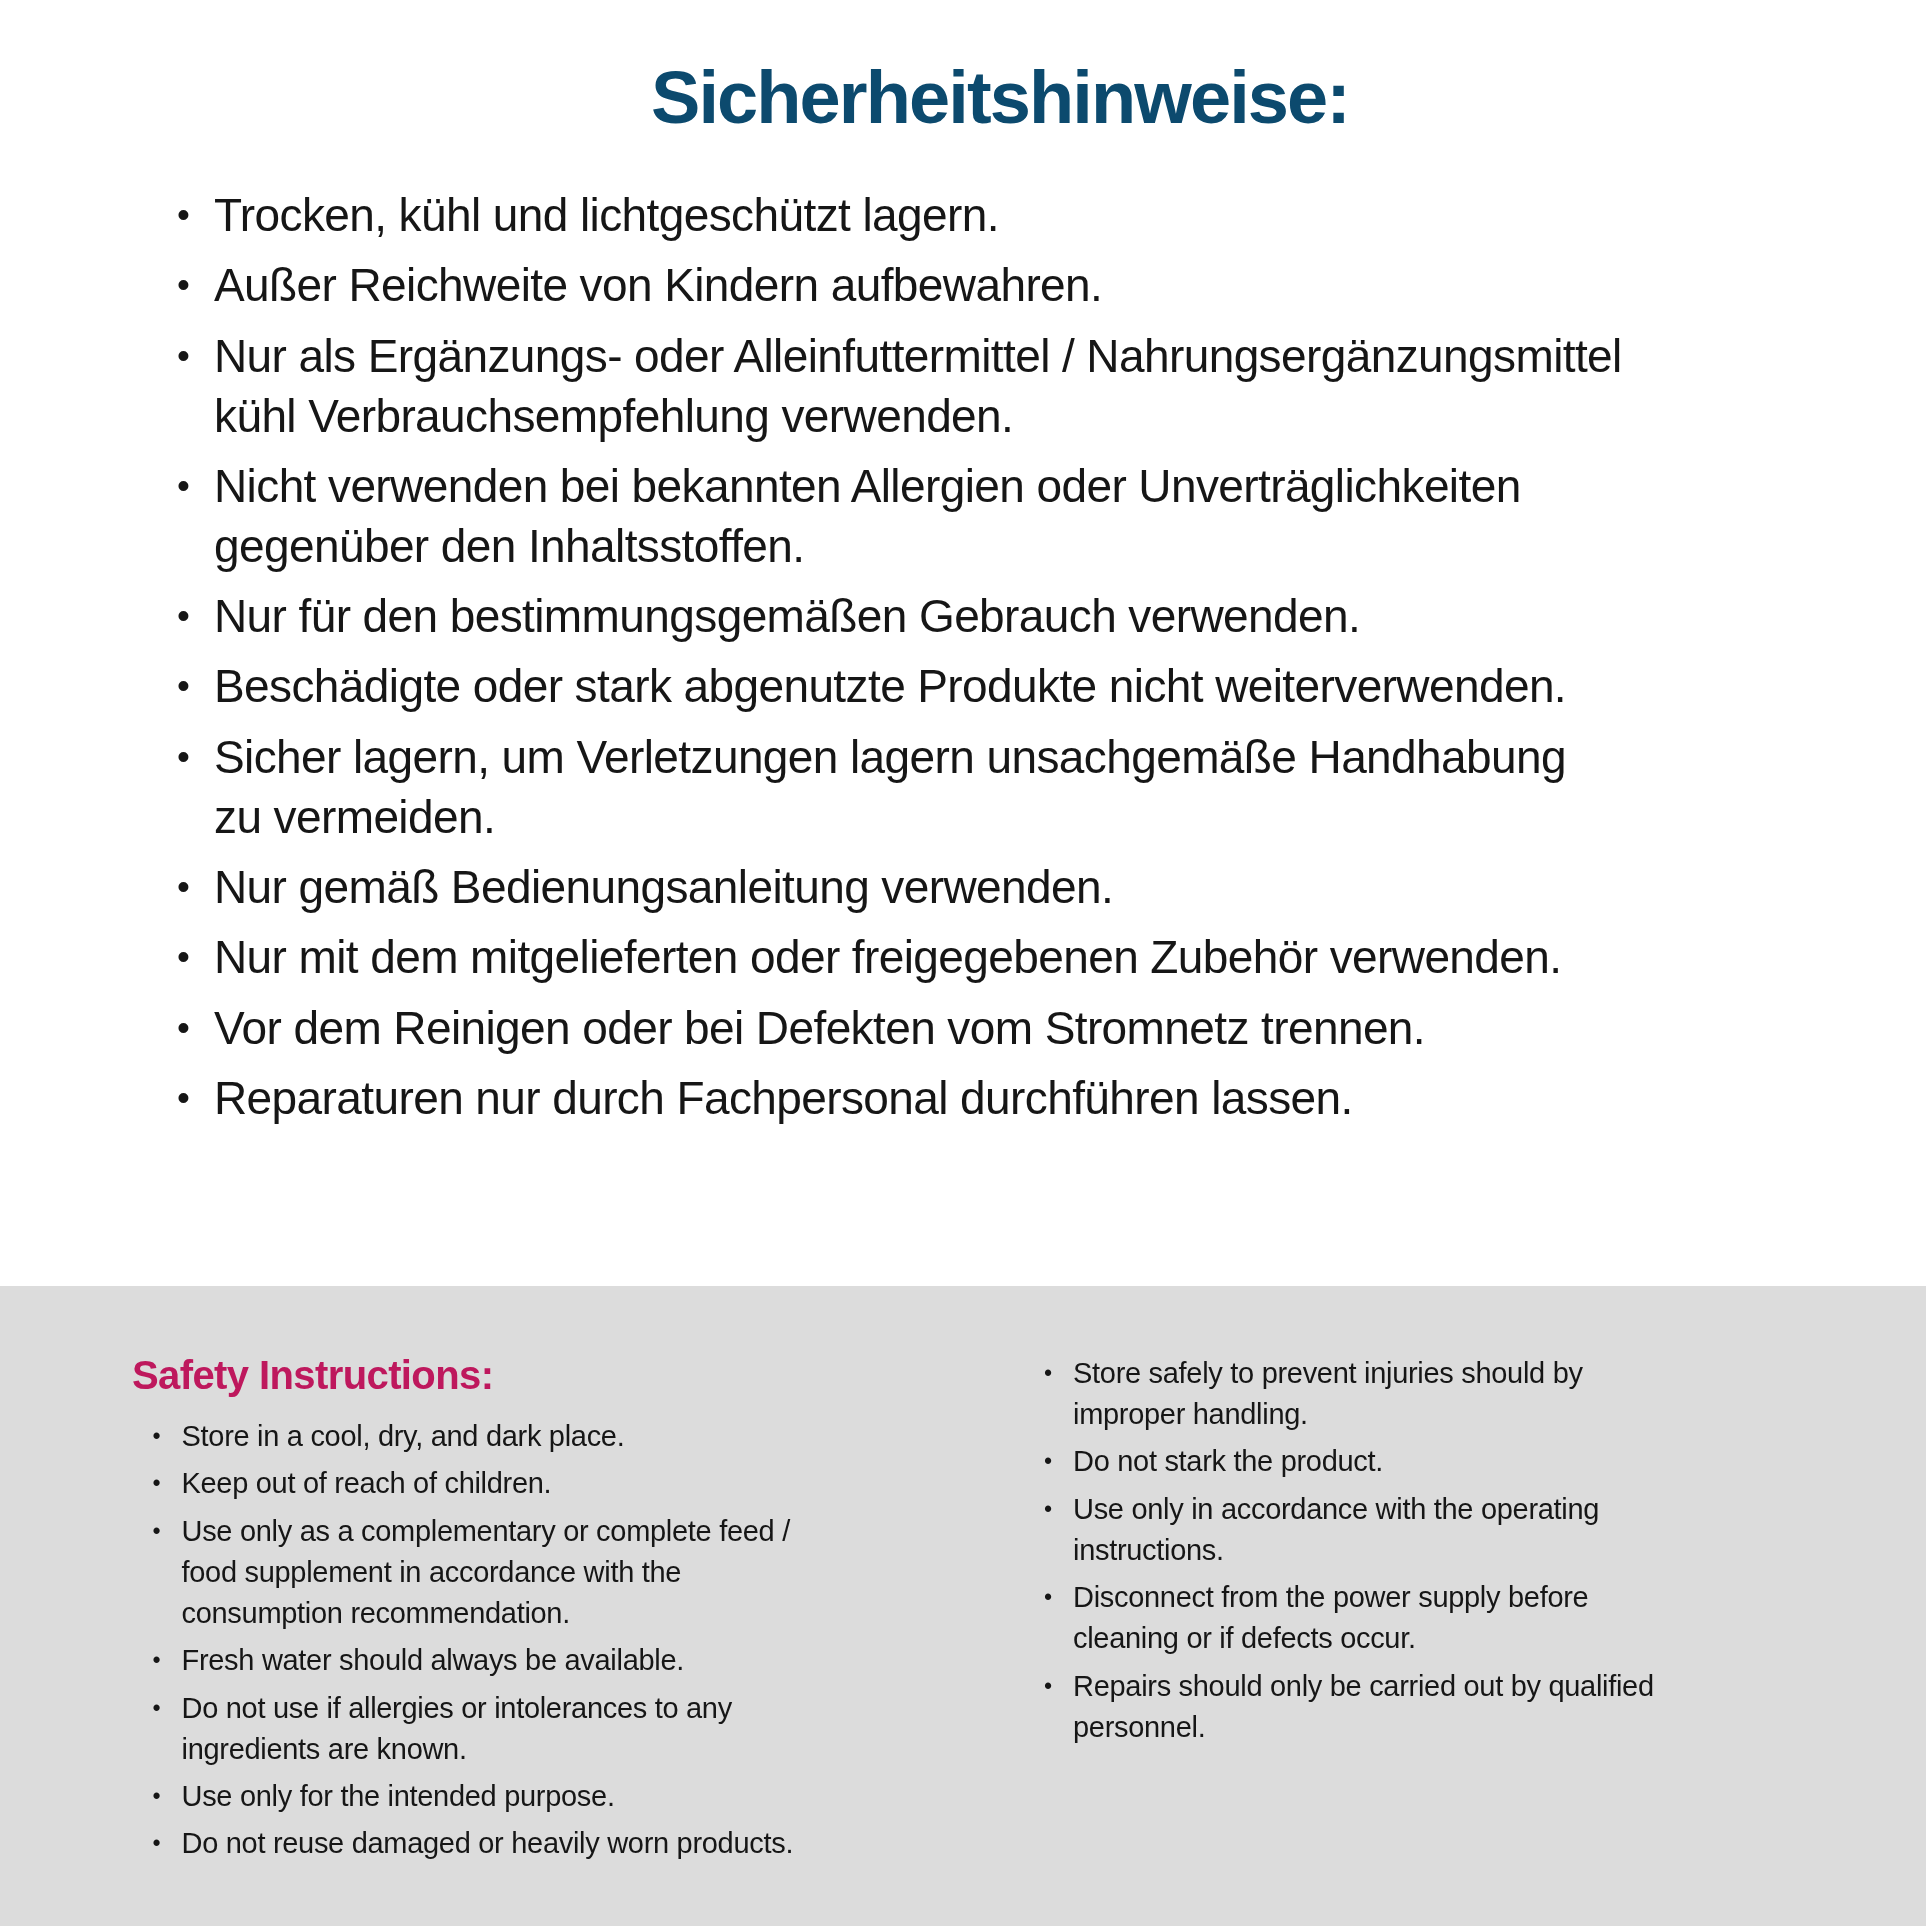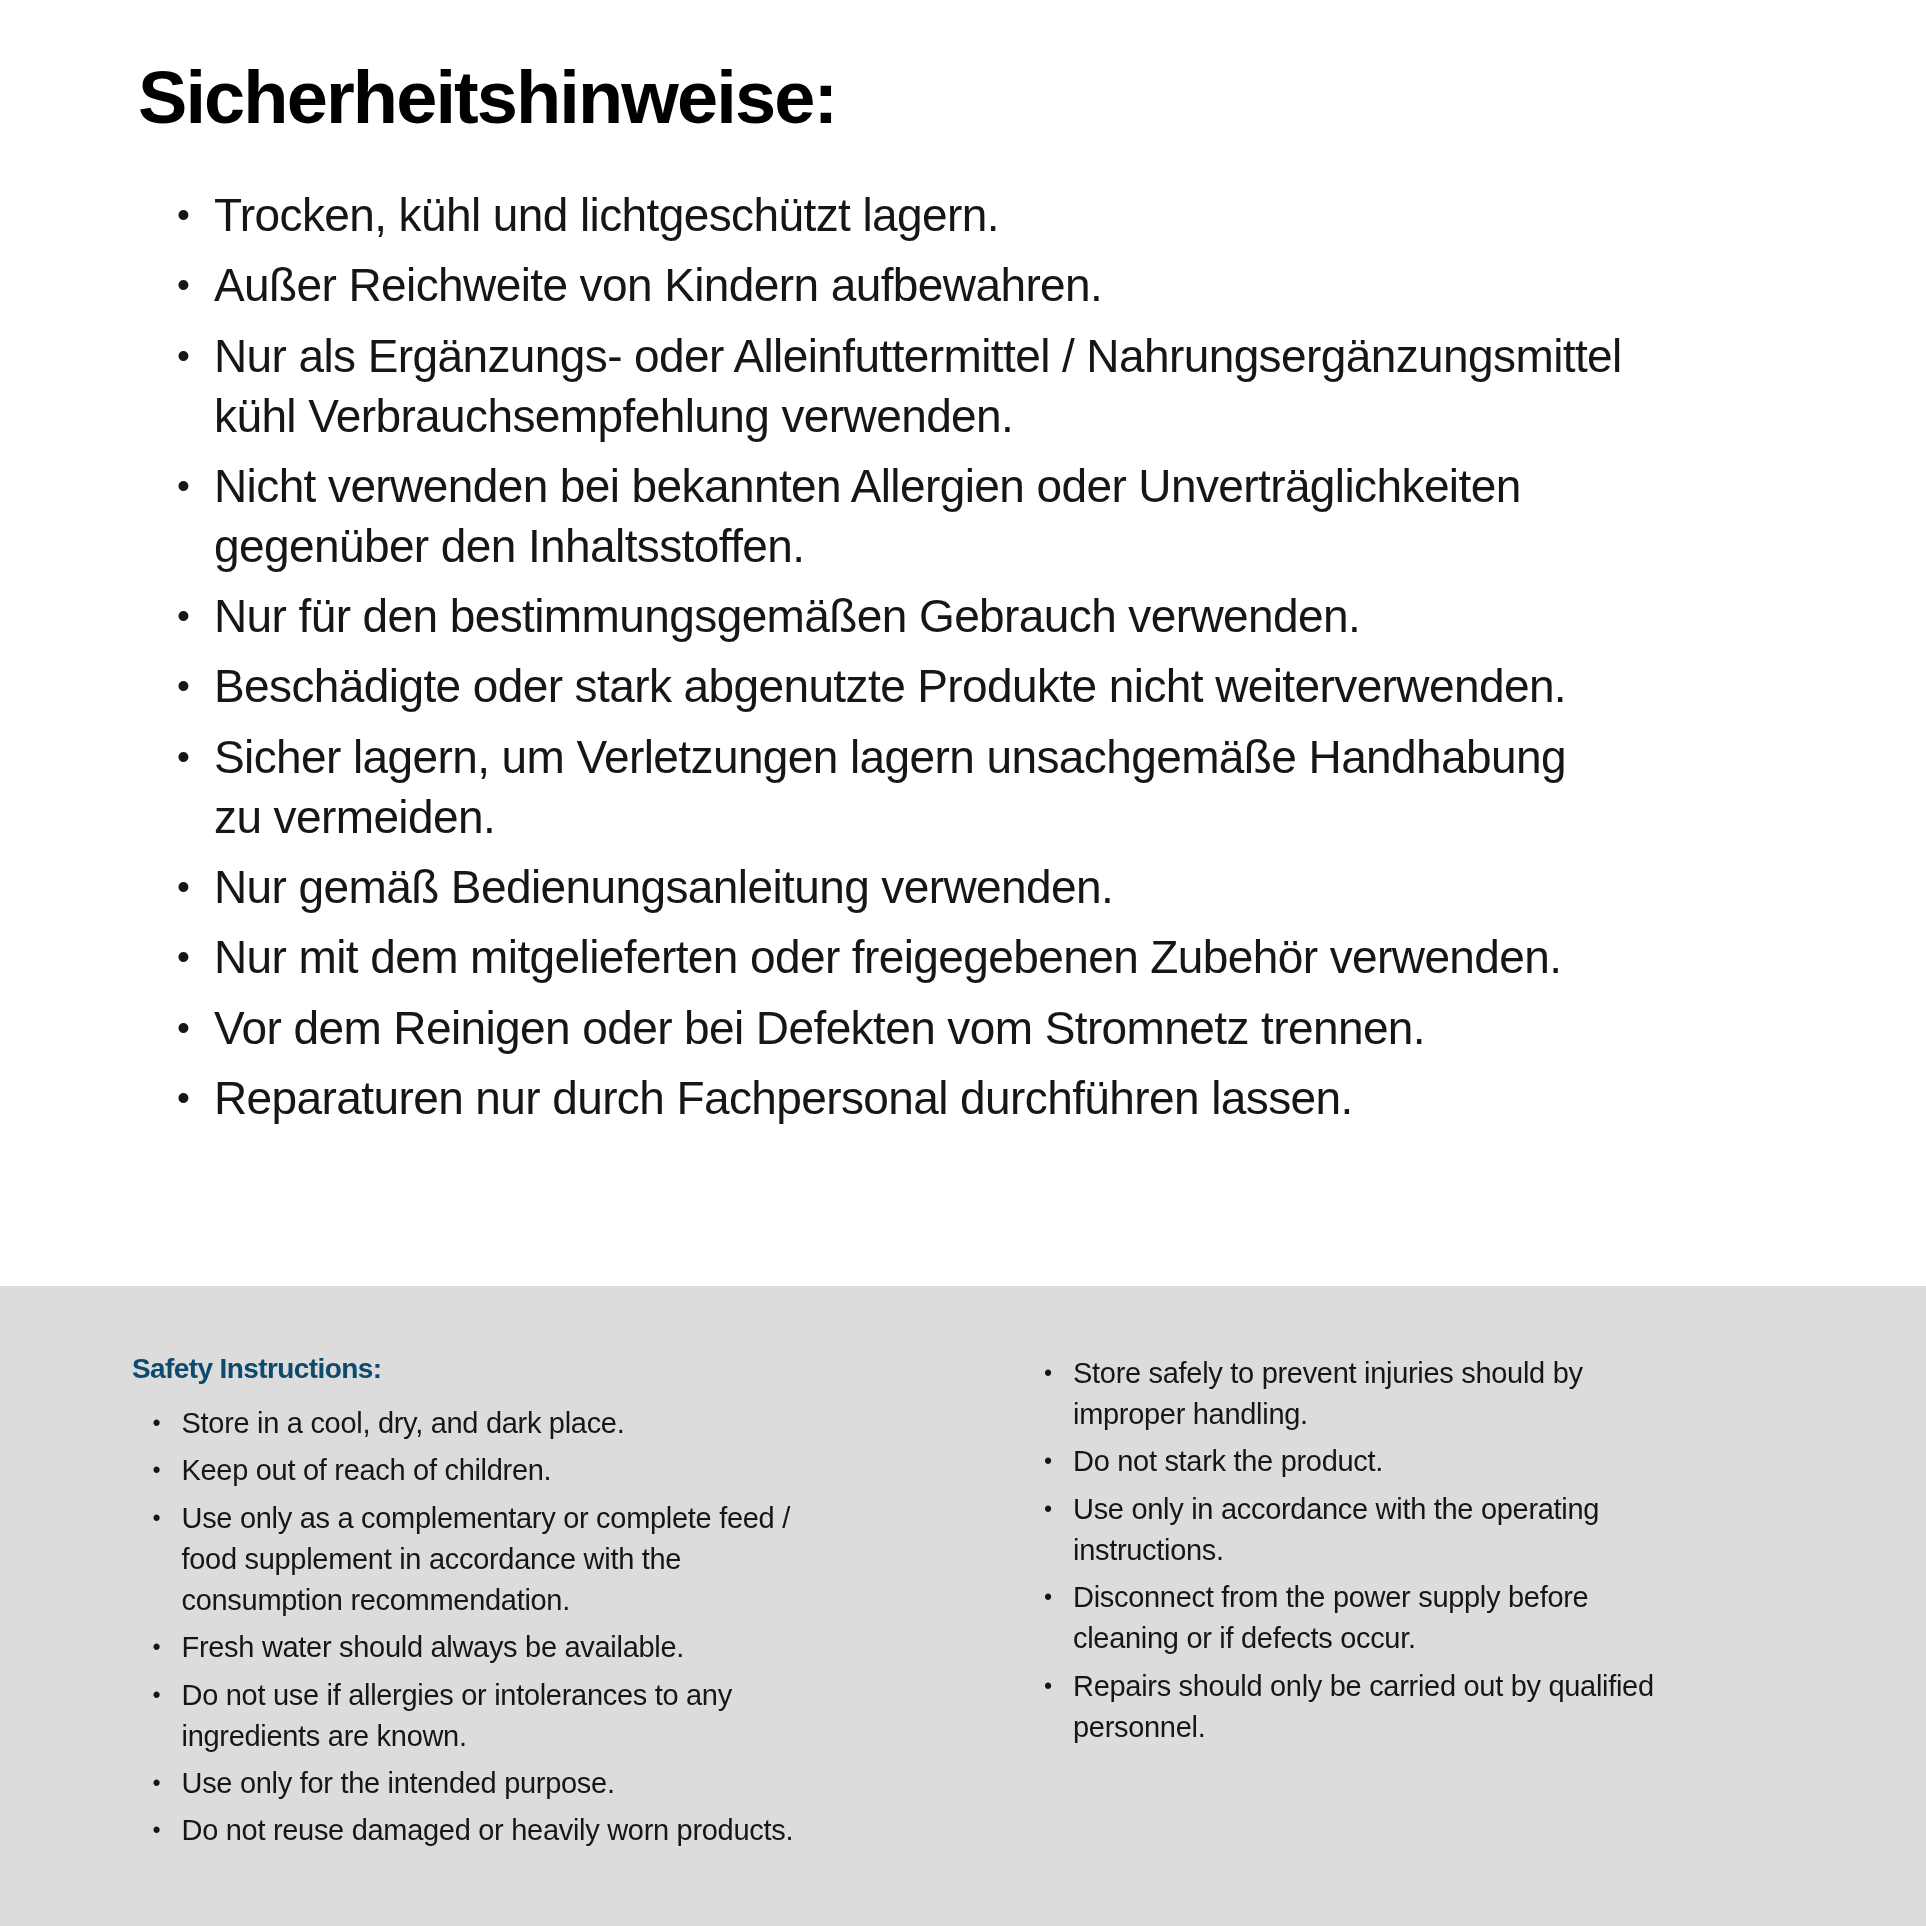--- a/index.html
+++ b/index.html
@@ -21,21 +21,22 @@
     box-sizing: border-box;
     height: 1286px;
     padding: 55px 64px 0 138px;
     background: #ffffff;
   }
   .section-de h1 {
     margin: 0 0 45px 0;
     font-size: 74px;
     font-weight: 700;
     letter-spacing: -1.9px;
-    color: #000000;
+    color: #0c4a6e;
+    text-align: center;
   }
   .list-de {
     list-style: none;
     margin: 0 0 0 39px;
     padding: 0;
     font-size: 46px;
     letter-spacing: -0.6px;
   }
   .list-de li {
     position: relative;
@@ -66,24 +67,24 @@
     box-sizing: border-box;
     width: 841px;
     flex: 0 0 auto;
   }
   .col-right {
     flex: 1 1 auto;
     margin-left: 71px;
   }
   .section-en h2 {
     margin: 0 0 18px 0;
-    font-size: 28px;
+    font-size: 40px;
     font-weight: 700;
     letter-spacing: -0.6px;
-    color: #0c4a6e;
+    color: #be185d;
   }
   .list-en {
     list-style: none;
     margin: 0 0 0 20.5px;
     padding: 0;
     font-size: 29px;
     letter-spacing: -0.3px;
   }
   .col-right .list-en {
     margin-left: 0;

